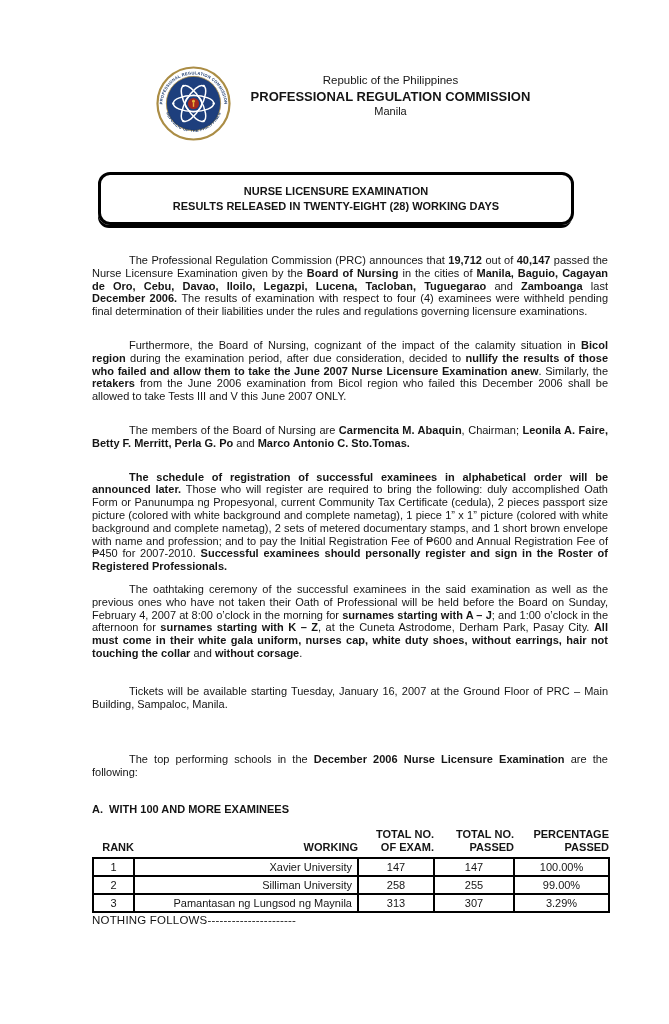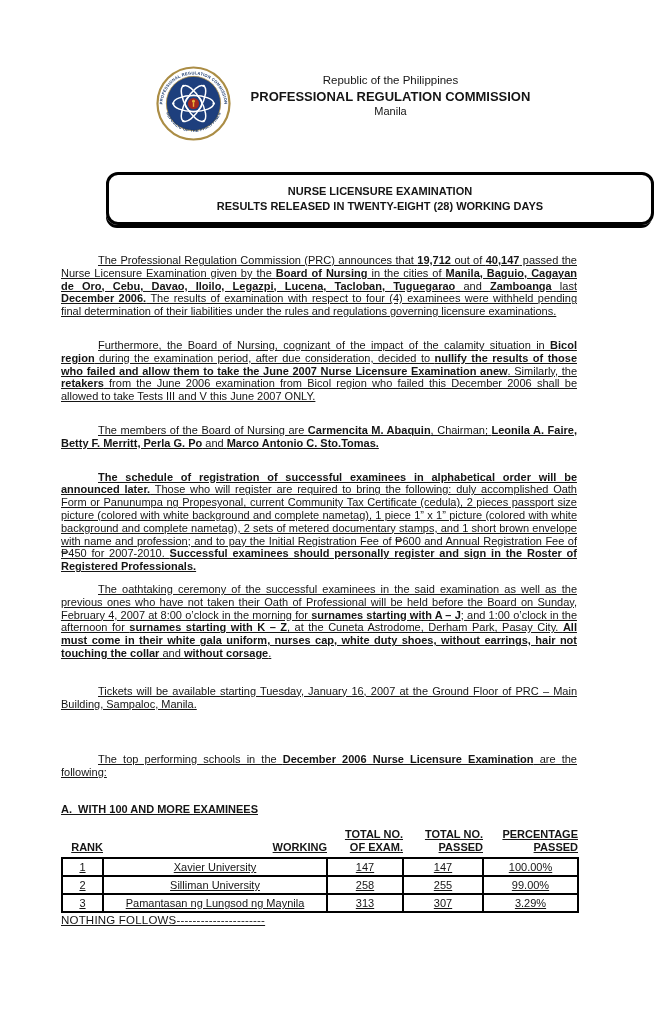--- a/index.html
+++ b/index.html
@@ -12,28 +12,28 @@
     overflow:hidden;
   }
   
   .seal { position:absolute; top:66px; left:156px; width:75px; height:75px; }
   .header-text { position:absolute; top:73px; left:112px; right:0; text-align:center; line-height:15.5px; }
   .header-line1 { font-size:11.5px; }
   .header-line2 { font-size:13px; font-weight:bold; }
   .header-line3 { font-size:11px; }
   
   .title-box {
-    position:absolute; top:172px; left:98px; width:548px; box-sizing:border-box;
+    position:absolute; top:172px; left:98px; width:476px; box-sizing:border-box;
     border:3px solid #000; border-radius:12px;
     box-shadow:-1px 4px 0 -1px #000;
     padding:9px 8px 8px 8px;
-    text-align:center; font-weight:bold; font-size:11px; line-height:15px;margin-left:8px;
+    text-align:center; font-weight:bold; font-size:11px; line-height:15px;
   }
   
-  .body-text { position:absolute; top:254px; left:61px; width:516px;text-decoration:underline; }
+  .body-text { position:absolute; top:254px; left:92px; width:516px; }
   .doc-p {
     margin:0 0 21px 0;
     font-size:11px; line-height:12.8px;
     text-align:justify; text-indent:37px;
   }
   .doc-p .b { font-weight:bold; }
   .doc-p.p4 { margin-bottom:10px; }
   .doc-p.p5 { margin-bottom:25px; }
   .doc-p.p6 { margin-bottom:43px; }
   .doc-p.p7 { margin-bottom:0; }
@@ -46,21 +46,21 @@
   col.w-passed { width:80px; }
   col.w-pct { width:95px; }
   table.results thead th {
     border:none; font-size:11px; font-weight:bold; text-align:right;
     vertical-align:bottom; line-height:13px; padding:0 0 3px 0;
   }
   table.results tbody td {
     border:2px solid #000; font-size:11px; height:16px;
     padding:0 5px; text-align:center; overflow:hidden; white-space:nowrap;
   }
-  table.results tbody td.c-school { text-align:center; }
+  table.results tbody td.c-school { text-align:right; }
   .footer-note { margin:1px 0 8px 0; font-size:11.5px; letter-spacing:0.2px; }
 </style>
 </head>
 <body>
 
 <div class="page">
 
   <svg class="seal" viewBox="0 0 76 76">
     <circle cx="38" cy="38" r="36.5" fill="#ffffff" stroke-width="2.2" stroke="#ab8d45"></circle>
     <circle cx="38" cy="38" r="27.5" stroke-width="0.8" fill="#1e3f7d" stroke="#ab8d45"></circle>

